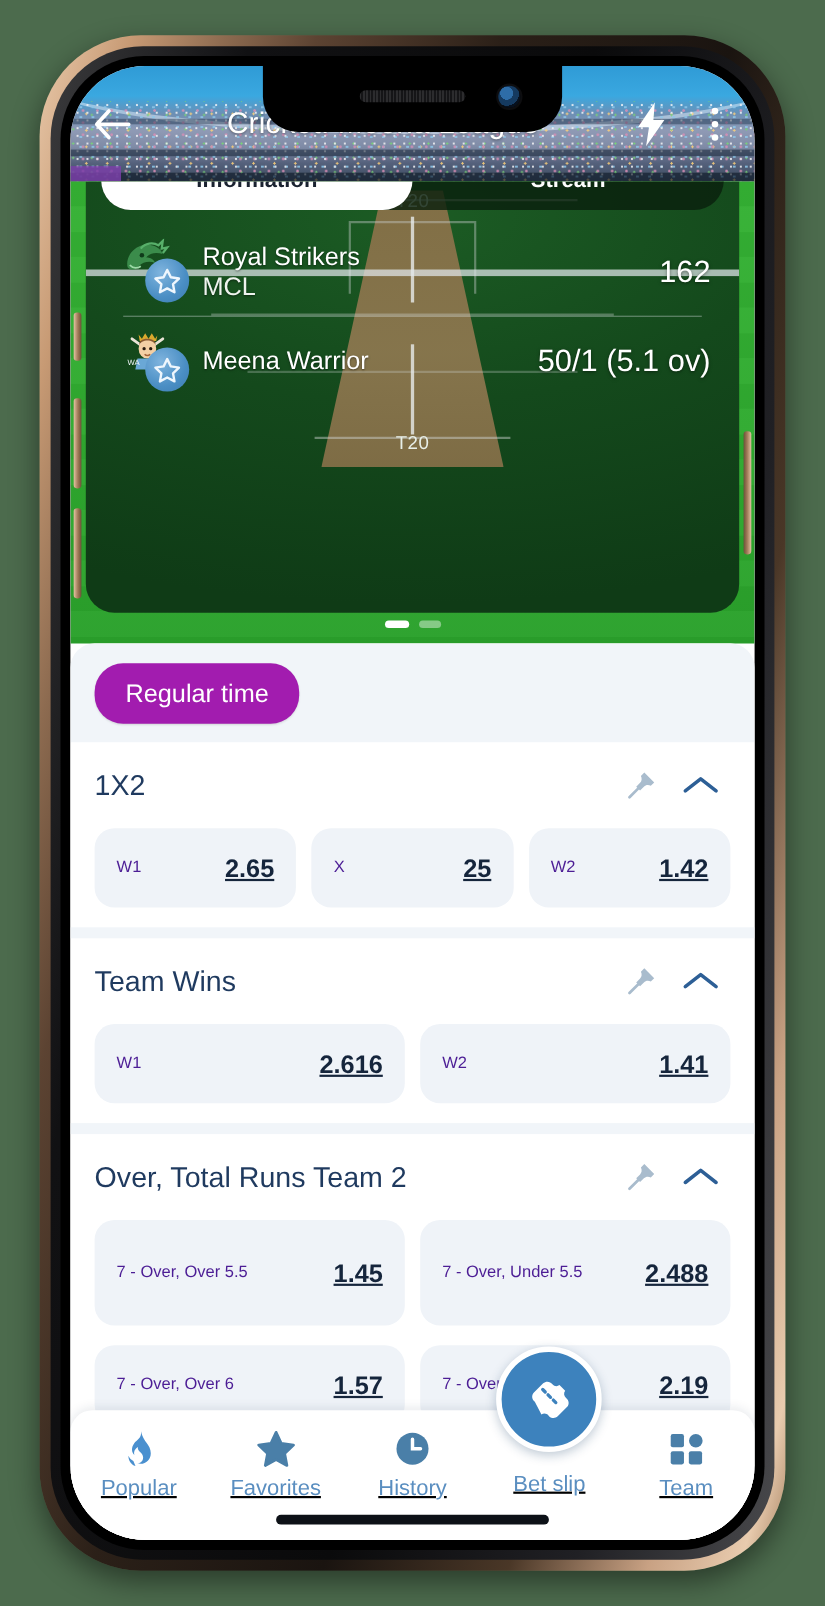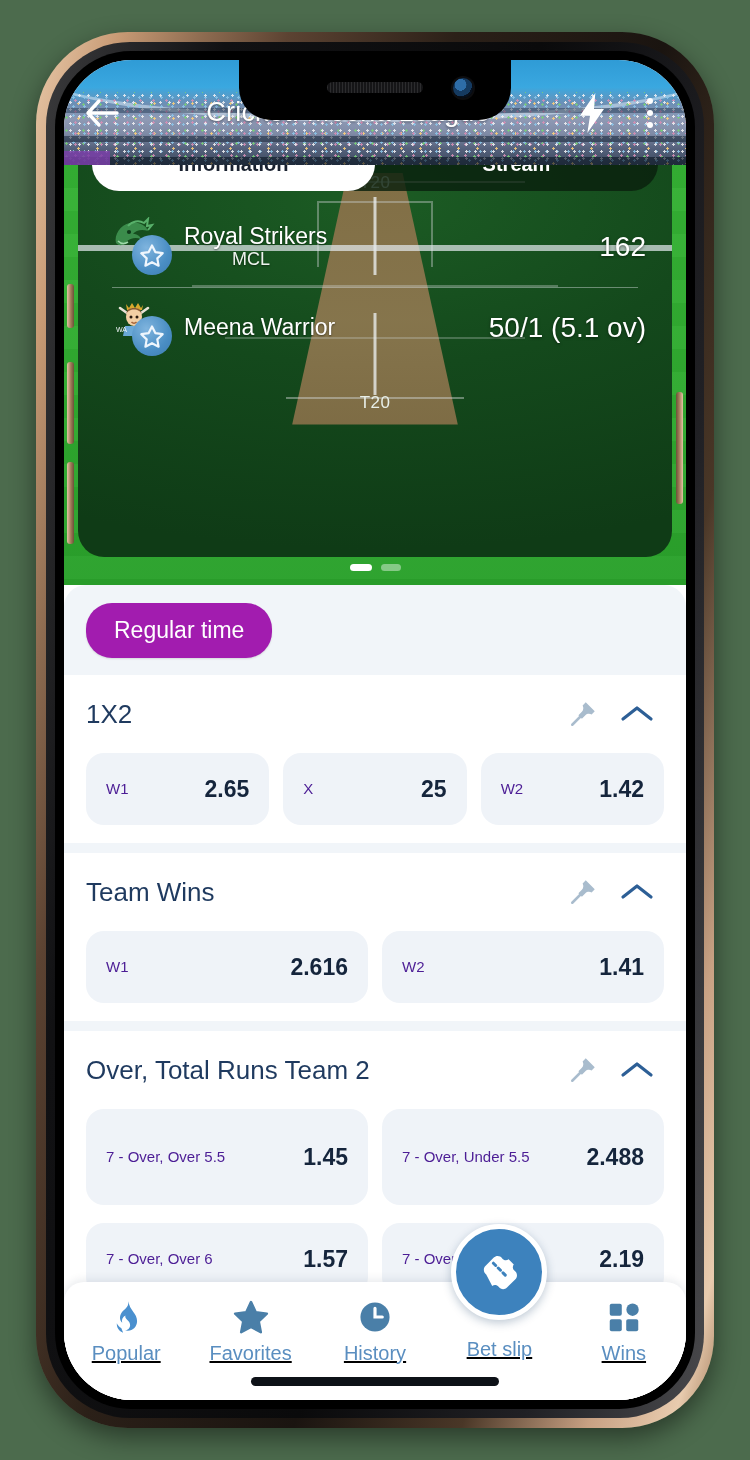--- a/index.html
+++ b/index.html
@@ -153,21 +153,21 @@
   .score-row{display:flex;align-items:center;height:80px;padding:0 26px 0 34px;}
   .logo{position:relative;width:62px;height:56px;flex:0 0 62px;margin-right:10px;}
   .logo .mascot{position:absolute;left:0;top:-2px;width:44px;height:40px;}
   .badge{
     position:absolute;right:2px;bottom:0;width:40px;height:40px;border-radius:50%;
     background:radial-gradient(circle at 36% 32%,#7fb4de 0%,#4a8ec4 60%,#3d7cb0 100%);
     display:flex;align-items:center;justify-content:center;
   }
   .team-txt{flex:1;min-width:0;}
   .team-name{color:#fff;font-size:23px;font-weight:500;line-height:1.12;text-shadow:0 1px 2px rgba(0,0,0,.5);}
-  .team-sub{color:#eef3ee;font-size:18px;line-height:1.16;text-shadow:0 1px 2px rgba(0,0,0,.5);margin-left:48px;}
+  .team-sub{color:#eef3ee;font-size:23px;line-height:1.16;text-shadow:0 1px 2px rgba(0,0,0,.5);}
   .team-score{color:#fff;font-size:28px;font-weight:500;white-space:nowrap;text-shadow:0 1px 3px rgba(0,0,0,.5);}
 
   .score-sep{margin:0 34px;height:1px;background:rgba(226,231,235,.42);}
   .score-bar{position:absolute;left:0;right:0;top:80px;height:6px;background:rgba(226,231,235,.72);z-index:24;}
 
   .dots{position:absolute;left:0;width:100%;bottom:14px;display:flex;justify-content:center;gap:9px;z-index:30;}
   .dots .d{width:20px;height:7px;border-radius:4px;background:rgba(255,255,255,.42);}
   .dots .d.on{background:#fff;width:22px;}
 
   
@@ -190,21 +190,21 @@
   .mkt-ic{width:54px;display:flex;align-items:center;justify-content:center;cursor:pointer;}
 
   .odds-row{display:flex;gap:14px;padding-bottom:18px;}
   .odds{
     flex:1;min-width:0;background:#eff3f8;border-radius:18px;
     display:flex;align-items:center;justify-content:space-between;
     padding:0 20px;min-height:72px;cursor:pointer;gap:10px;
   }
   .odds.tall{min-height:96px;}
   .odds .lbl{color:#4c1d95;font-size:15px;line-height:1.18;}
-  .odds .val{color:#15253c;font-size:23px;font-weight:700;white-space:nowrap;}
+  .odds .val{color:#15253c;font-size:23px;font-weight:700;white-space:nowrap;text-decoration:underline;}
   .bottomnav{
     position:absolute;left:0;right:0;bottom:0;height:118px;
     background:#fff;border-top-left-radius:20px;border-top-right-radius:20px;
     box-shadow:0 -2px 10px rgba(20,40,70,.10);
     display:flex;align-items:flex-start;z-index:50;text-decoration:underline;
   }
   .nav-item{flex:1;display:flex;flex-direction:column;align-items:center;gap:6px;padding-top:16px;cursor:pointer;}
   .nav-item .lab{font-size:20px;color:#5a8ec0;font-weight:500;}
   .nav-item.center{position:relative;}
   .fab{
@@ -506,21 +506,21 @@
               <span class="lab">Bet slip</span>
             </div>
 
             <div class="nav-item">
               <svg width="38" height="38" viewBox="0 0 24 24">
                 <rect x="3" y="3.6" width="7.6" height="7.6" rx="1.2" fill="#4a7fa8"></rect>
                 <circle cx="17.4" cy="7.4" r="3.9" fill="#4a7fa8"></circle>
                 <rect x="3" y="13.4" width="7.6" height="7.6" rx="1.2" fill="#4a7fa8"></rect>
                 <rect x="13.4" y="13.4" width="7.6" height="7.6" rx="1.2" fill="#4a7fa8"></rect>
               </svg>
-              <span class="lab">Wins</span>
+              <span class="lab">Team</span>
             </div>
           </div>
 
           <div class="homebar"></div>
         </div>
       </div>
     </div>
 
     <div class="btn-side btn-mute"></div>
     <div class="btn-side btn-volup"></div>

